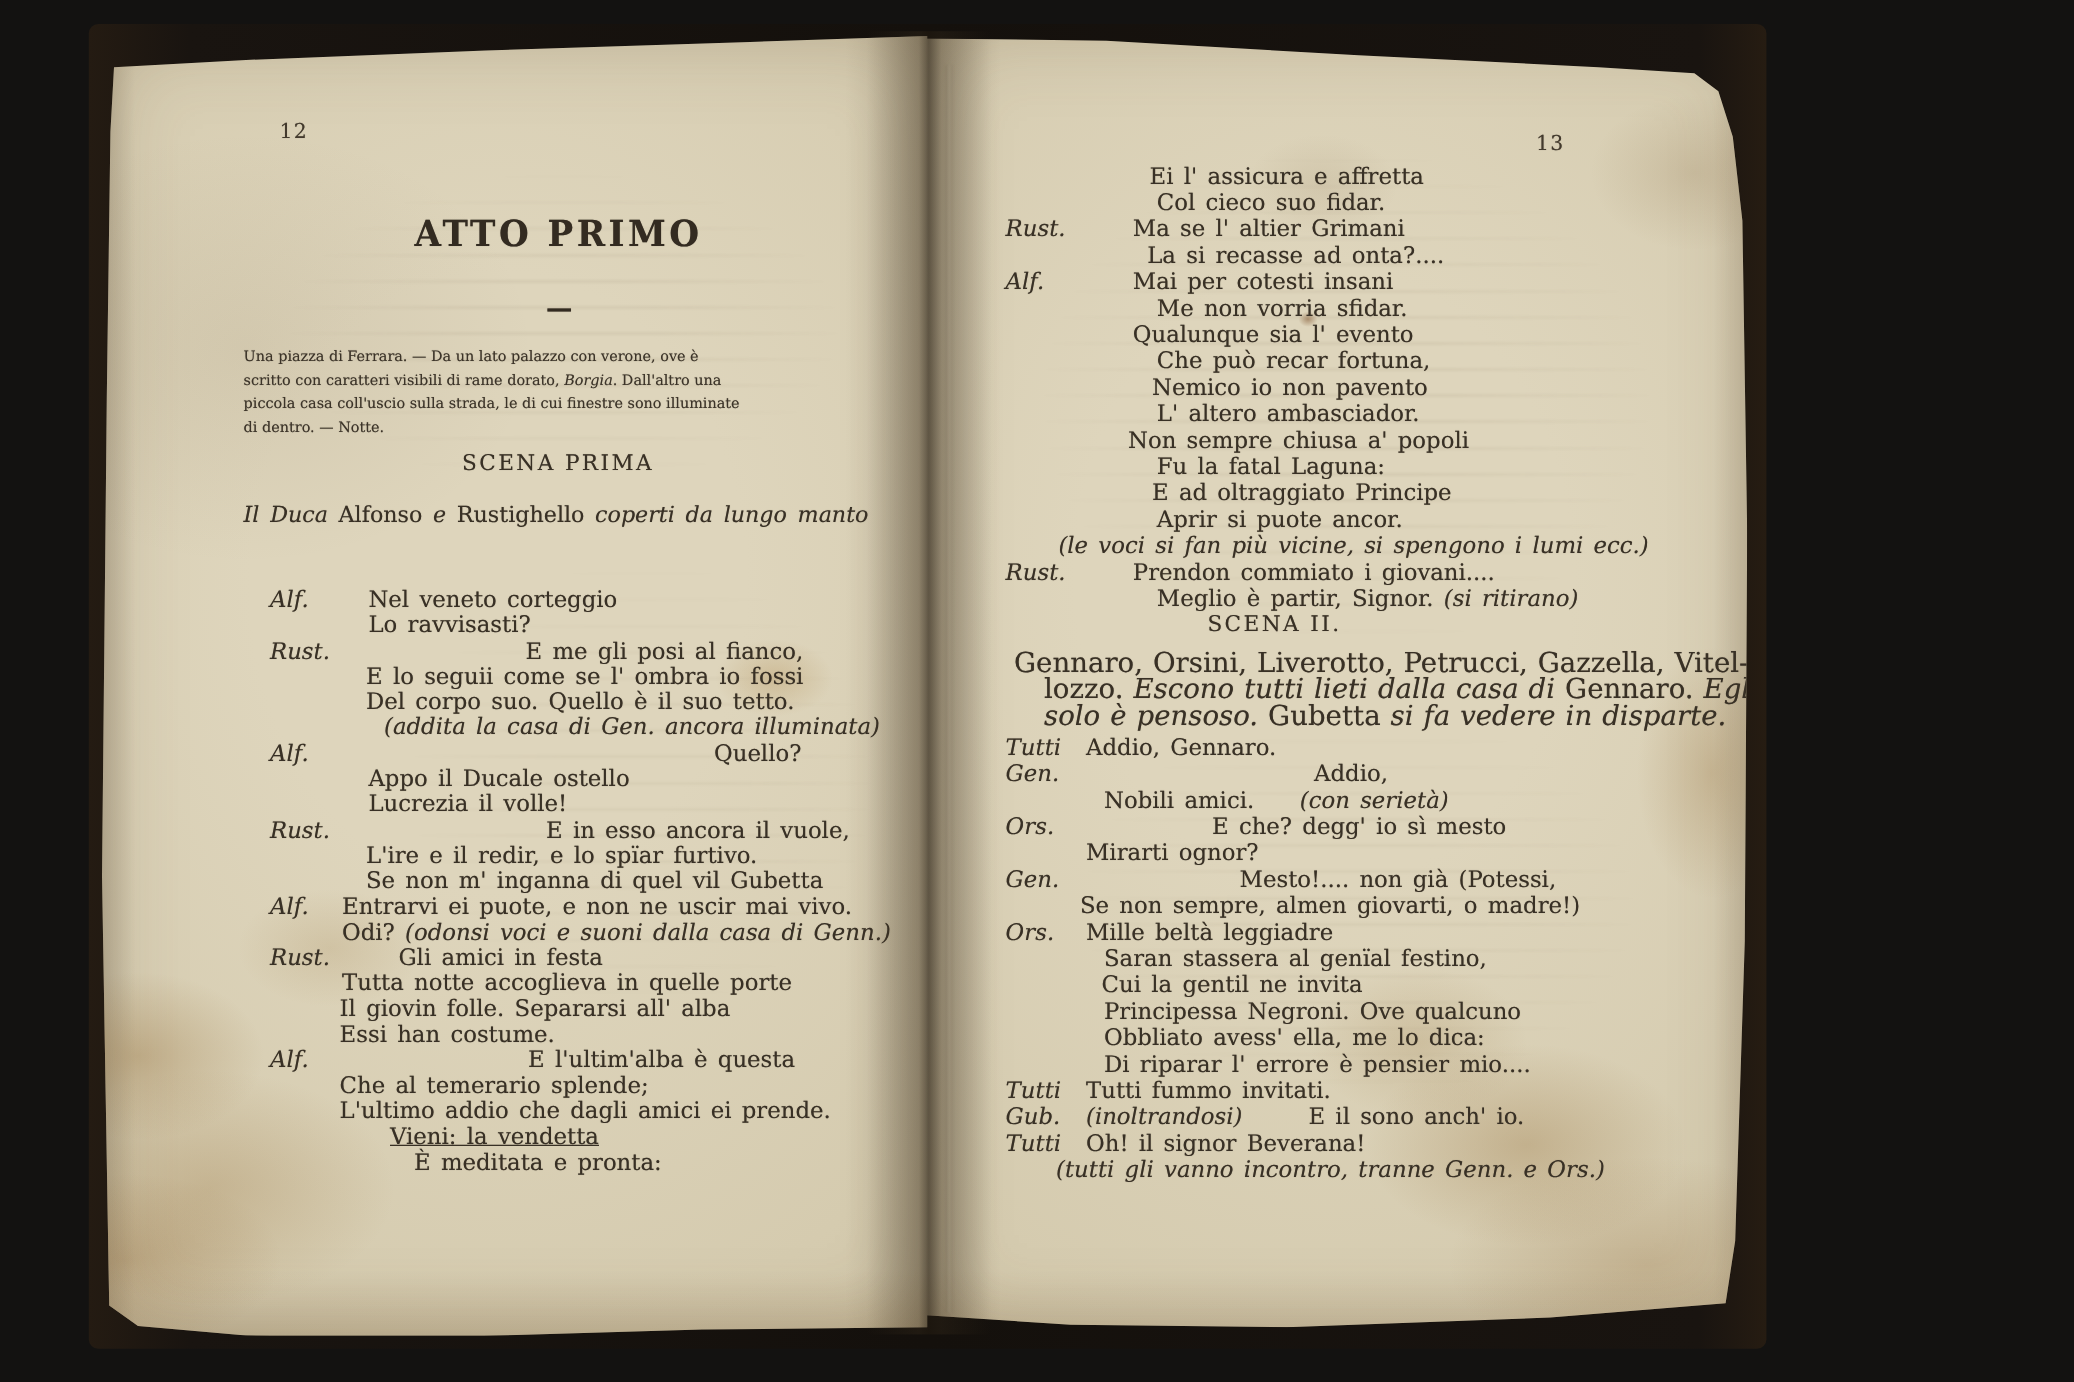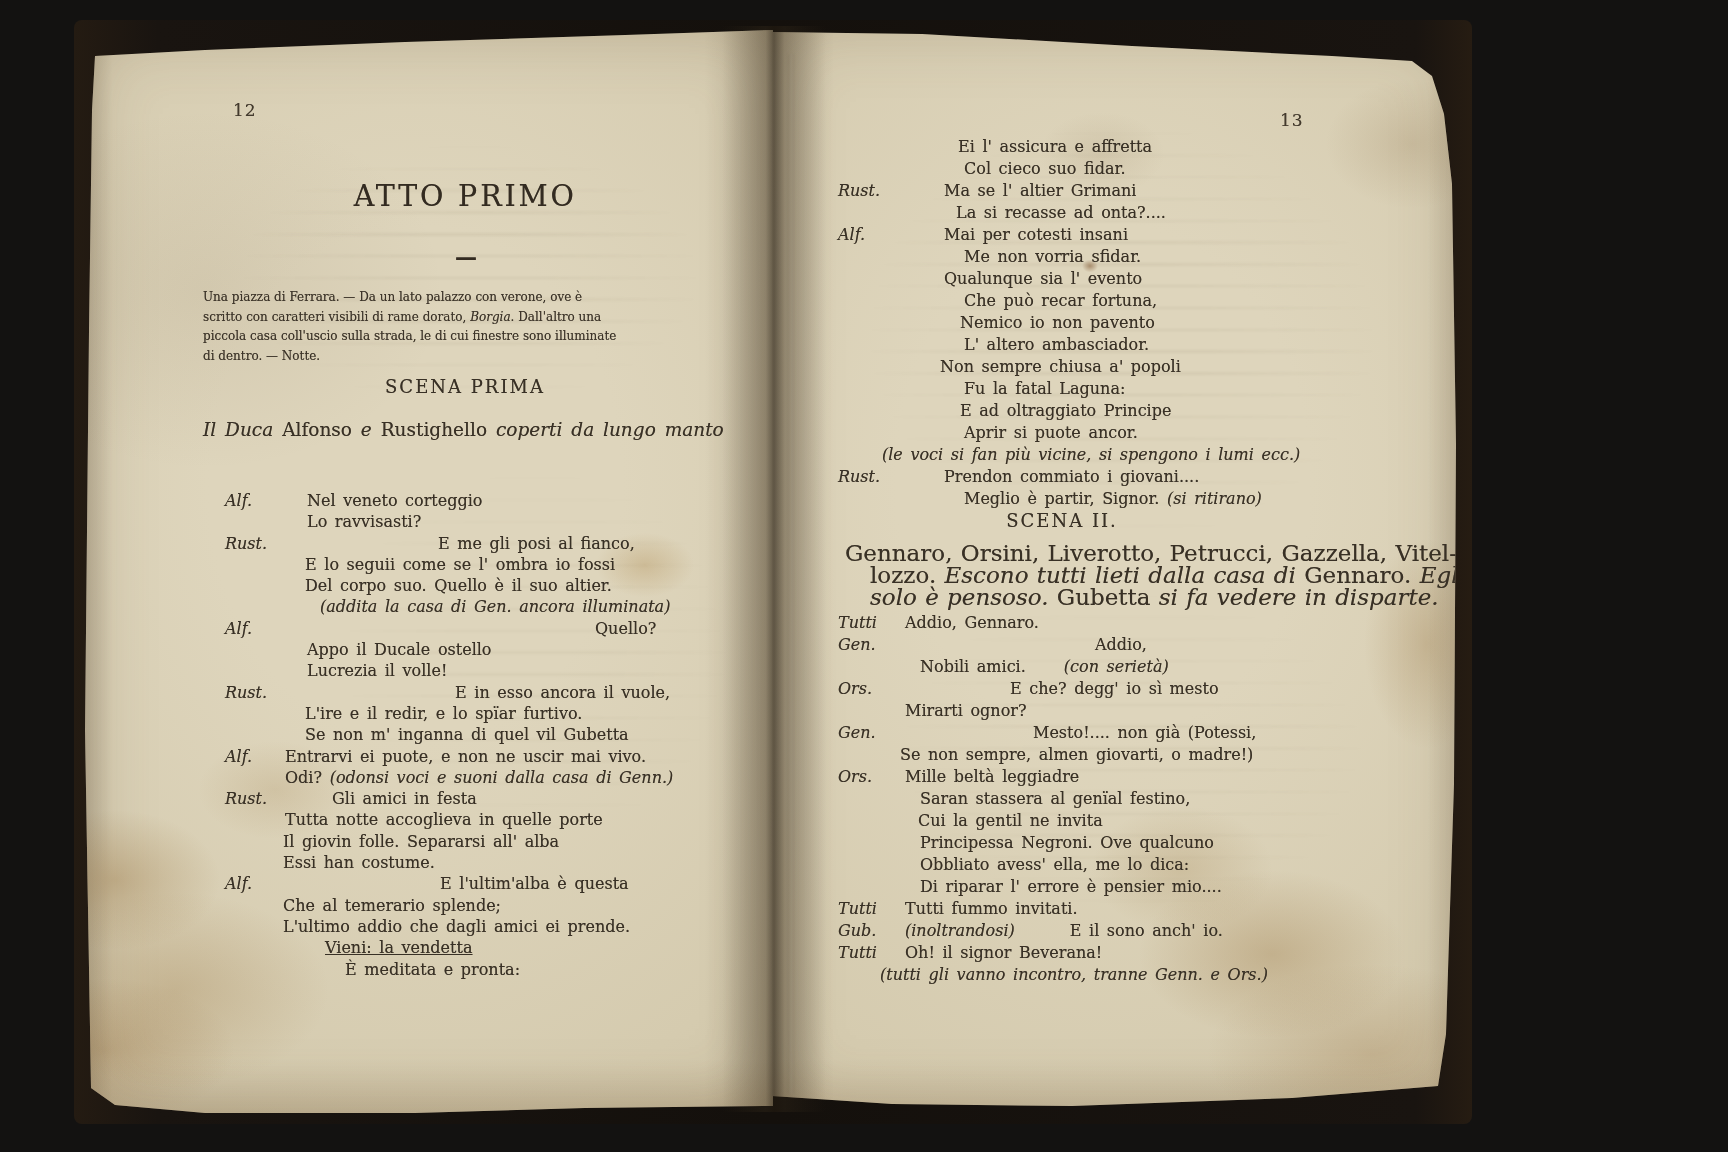--- a/index.html
+++ b/index.html
@@ -62,35 +62,35 @@
   .left .g2{left:250px;top:430px;width:400px;height:390px;opacity:.35;}
   .right .g1{left:90px;top:95px;width:520px;height:430px;}
   .right .g2{left:120px;top:560px;width:480px;height:340px;opacity:.35;}
 
   
   .pagenum{position:absolute;font-size:17px;letter-spacing:1px;color:#433a2d;}
   .left .pagenum{left:148px;top:70px;}
   .right .pagenum{left:508px;top:86px;}
 
   .act-title{position:absolute;left:110px;top:148px;width:540px;margin:0;
-      text-align:center;font-size:30px;font-weight:normal;letter-spacing:3px;color:#332b21;}
+      text-align:center;font-size:30px;font-weight:bold;letter-spacing:3px;color:#332b21;}
   .act-title .squish{display:inline-block;transform:scaleX(.95);}
   .divider{position:absolute;left:110px;top:214px;width:540px;text-align:center;
       font-size:22px;font-weight:bold;letter-spacing:-2px;color:#332b21;}
 
   .scene-heading{position:absolute;margin:0;font-weight:normal;font-size:18px;
       letter-spacing:2px;text-align:center;color:#383025;}
   .left .scene-heading{left:110px;top:346px;width:540px;}
   .right .scene-heading{left:80px;top:486px;width:420px;}
 
   .setting{position:absolute;left:118px;top:258px;width:460px;font-size:12px;color:#3c3429;}
   .castline{position:absolute;left:118px;top:388px;width:455px;font-size:18.5px;word-spacing:3px;}
   .castnote{position:absolute;left:73px;top:518px;width:400px;font-size:23px;word-spacing:1px;}
 
-  .dialogue{position:absolute;font-size:16px;word-spacing:2.5px;}
+  .dialogue{position:absolute;font-size:19px;word-spacing:2.5px;}
   .dlg-left{left:140px;top:460px;width:545px;}
   .dlg-carry{left:66px;top:112px;width:610px;}
   .dlg-two{left:66px;top:588px;width:610px;}
 
   .vline{position:relative;padding-left:var(--base,0px);line-height:var(--lh,22px);
          height:var(--lh,22px);white-space:nowrap;}
   .speaker{position:absolute;left:0;top:0;font-style:italic;}
   .vtext{display:inline-block;}
   .it{font-style:italic;}
 
@@ -117,21 +117,21 @@
       </div>
     <h2 class="scene-heading">SCENA PRIMA</h2>
     <div class="castline" style="--base:0px;--lh:24px">
         <div class="vline"><span class="vtext" style="margin-left: 0px;"><span class="it">Il Duca </span><span>Alfonso </span><span class="it">e </span><span>Rustighello </span><span class="it">coperti da lungo manto</span></span></div>
       </div>
     <div class="dialogue dlg-left" style="--base:58px;--lh:21.3px">
         <div class="vline"><span class="speaker">Alf.</span><span class="vtext" style="margin-left: 24px;"><span>Nel veneto corteggio</span></span></div>
         <div class="vline"><span class="vtext" style="margin-left: 24px;"><span>Lo ravvisasti?</span></span></div>
         <div class="vline"><span class="speaker">Rust.</span><span class="vtext" style="margin-left: 155px;"><span>E me gli posi al fianco,</span></span></div>
         <div class="vline"><span class="vtext" style="margin-left: 22px;"><span>E lo seguii come se l' ombra io fossi</span></span></div>
-        <div class="vline"><span class="vtext" style="margin-left: 22px;"><span>Del corpo suo. Quello è il suo altier.</span></span></div>
+        <div class="vline"><span class="vtext" style="margin-left: 22px;"><span>Del corpo suo. Quello è il suo tetto.</span></span></div>
         <div class="vline"><span class="vtext" style="margin-left: 37px;"><span class="it">(addita la casa di Gen. ancora illuminata)</span></span></div>
         <div class="vline"><span class="speaker">Alf.</span><span class="vtext" style="margin-left: 312px;"><span>Quello?</span></span></div>
         <div class="vline"><span class="vtext" style="margin-left: 24px;"><span>Appo il Ducale ostello</span></span></div>
         <div class="vline"><span class="vtext" style="margin-left: 24px;"><span>Lucrezia il volle!</span></span></div>
         <div class="vline"><span class="speaker">Rust.</span><span class="vtext" style="margin-left: 172px;"><span>E in esso ancora il vuole,</span></span></div>
         <div class="vline"><span class="vtext" style="margin-left: 22px;"><span>L'ire e il redir, e lo spïar furtivo.</span></span></div>
         <div class="vline"><span class="vtext" style="margin-left: 22px;"><span>Se non m' inganna di quel vil Gubetta</span></span></div>
         <div class="vline"><span class="speaker">Alf.</span><span class="vtext" style="margin-left: 2px;"><span>Entrarvi ei puote, e non ne uscir mai vivo.</span></span></div>
         <div class="vline"><span class="vtext" style="margin-left: 2px;"><span>Odi? </span><span class="it">(odonsi voci e suoni dalla casa di Genn.)</span></span></div>
         <div class="vline"><span class="speaker">Rust.</span><span class="vtext" style="margin-left: 49px;"><span>Gli amici in festa</span></span></div>

